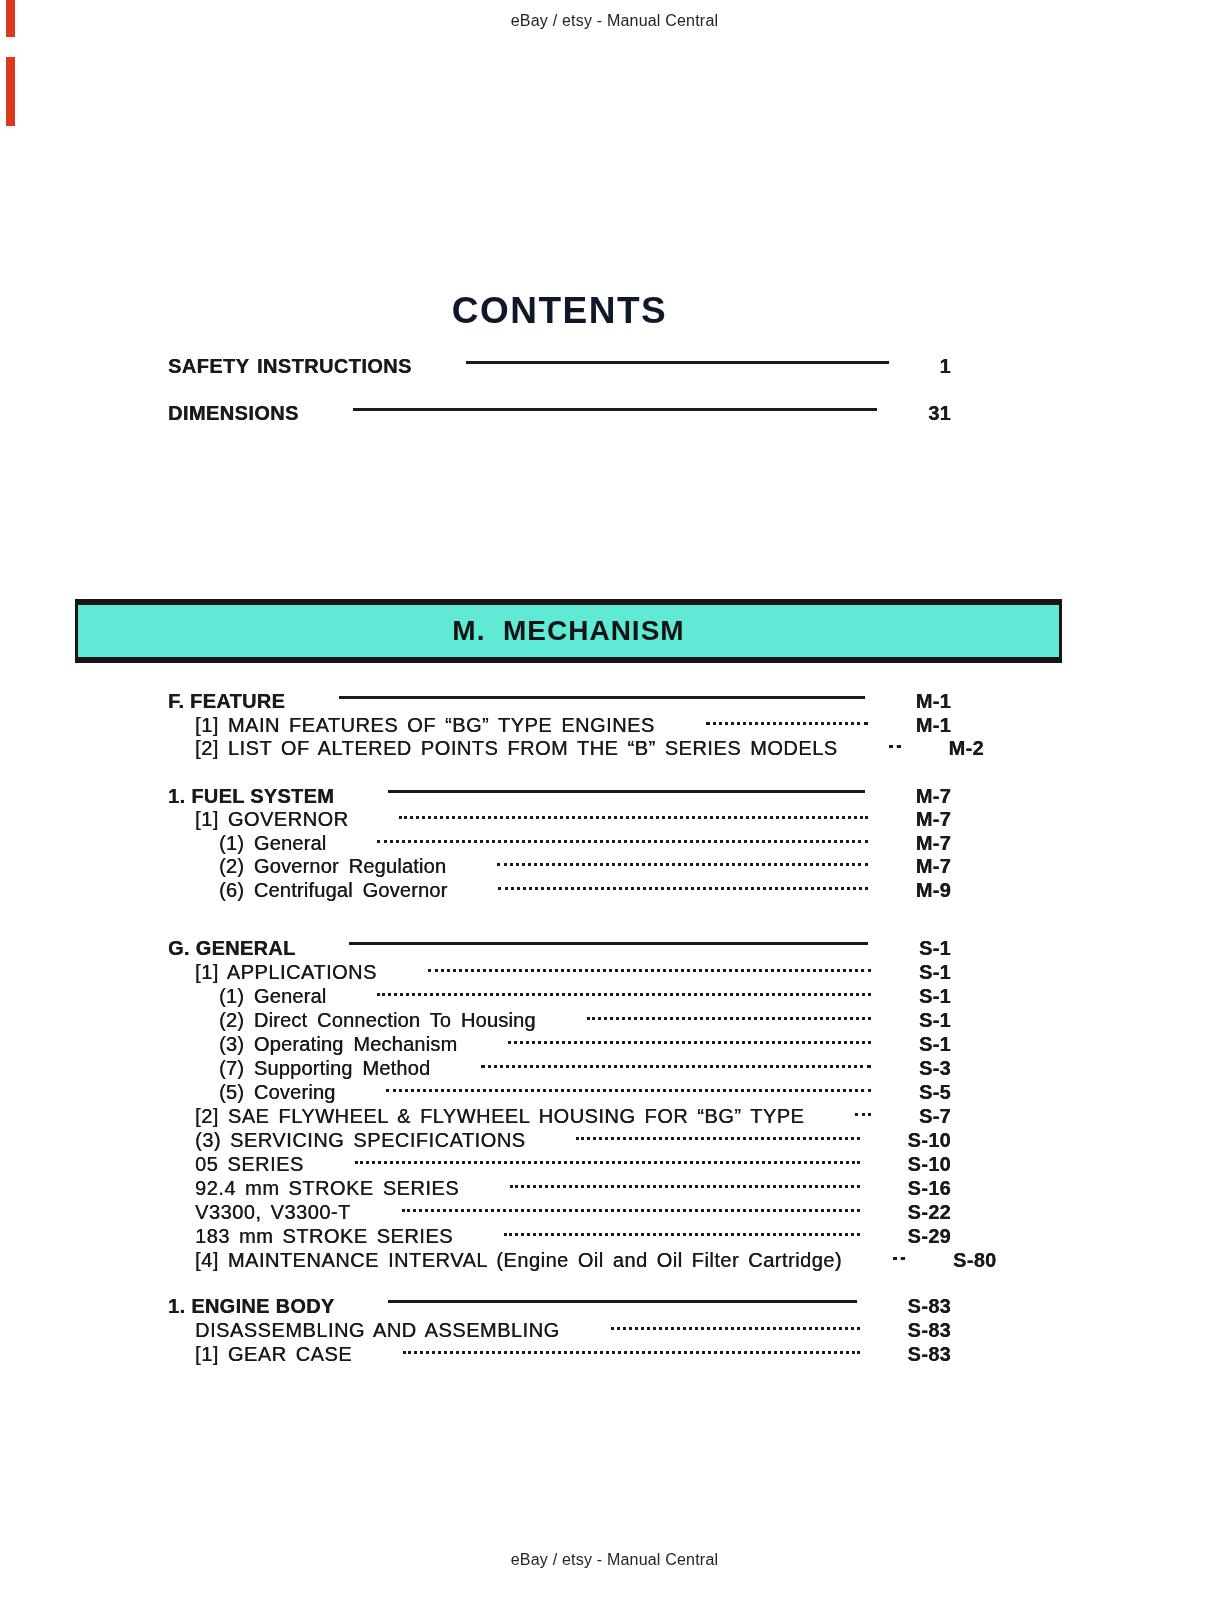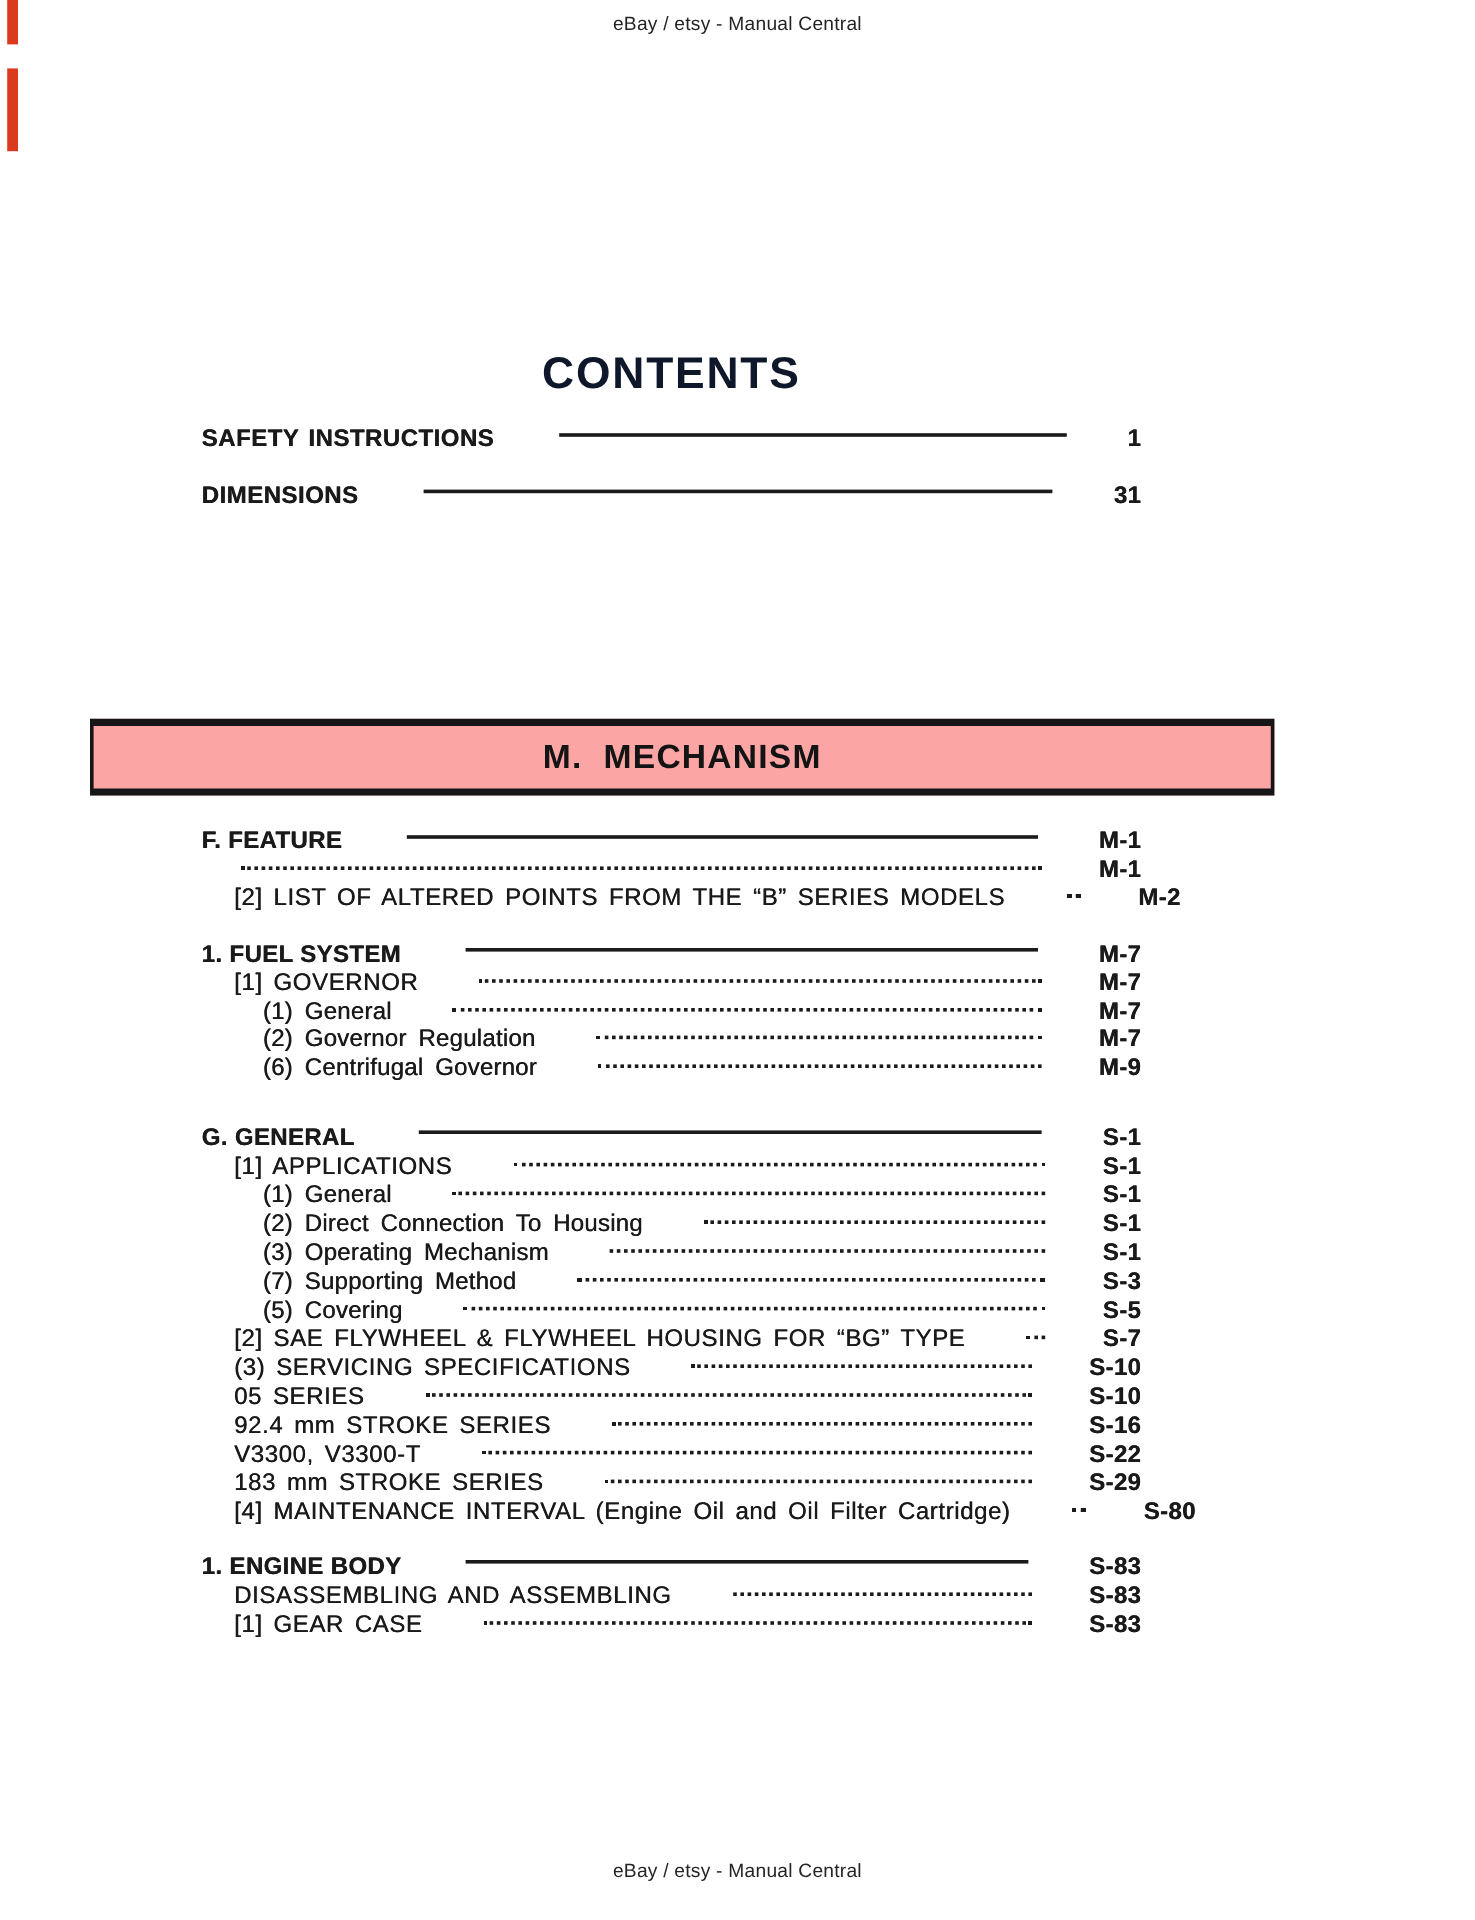--- a/index.html
+++ b/index.html
@@ -26,21 +26,21 @@
   .contents-title {
     position: absolute; top: 290px; left: 168px; width: 783px; margin: 0;
     text-align: center; font-size: 37px; font-weight: 700; letter-spacing: 1.5px;
     color: #0f172a;
   }
 
   
   .section-box {
     position: absolute; left: 75px; width: 987px; box-sizing: border-box;
     border: 3px solid #161616; border-top-width: 6px; border-bottom-width: 6px;
-    display: flex; align-items: center; justify-content: center; background: #fca5a5;
+    display: flex; align-items: center; justify-content: center; background: #5eead4;
   }
   .m-box { top: 599px; height: 64px; }
   .s-box { top: 908px; height: 61px; }
   .box-title { font-size: 28px; font-weight: 700; letter-spacing: 1px; white-space: pre; color: #141414; }
 
   
   .toc { position: absolute; left: 168px; width: 783px; }
   .top-list { top: 353px; }
   .m-list  { top: 690px; }
   .s-list  { top: 936px; }
@@ -108,20 +108,21 @@
 
   <div class="toc m-list">
     <div class="group">
 
     <div class="row lvl0 bold leader-solid">
           <span class="label">F. FEATURE</span>
           <span class="fill"></span>
           <span class="num">M-1</span>
         </div>
         <div class="row lvl1 leader-dots">
+          <span class="label">[1] MAIN FEATURES OF “BG” TYPE ENGINES</span>
           <span class="fill"></span>
           <span class="num">M-1</span>
         </div>
         <div class="row lvl1 leader-dots">
           <span class="label">[2] LIST OF ALTERED POINTS FROM THE “B” SERIES MODELS</span>
           <span class="fill"></span>
           <span class="num">M-2</span>
         </div>
       </div>
     <div class="group gap-m">

